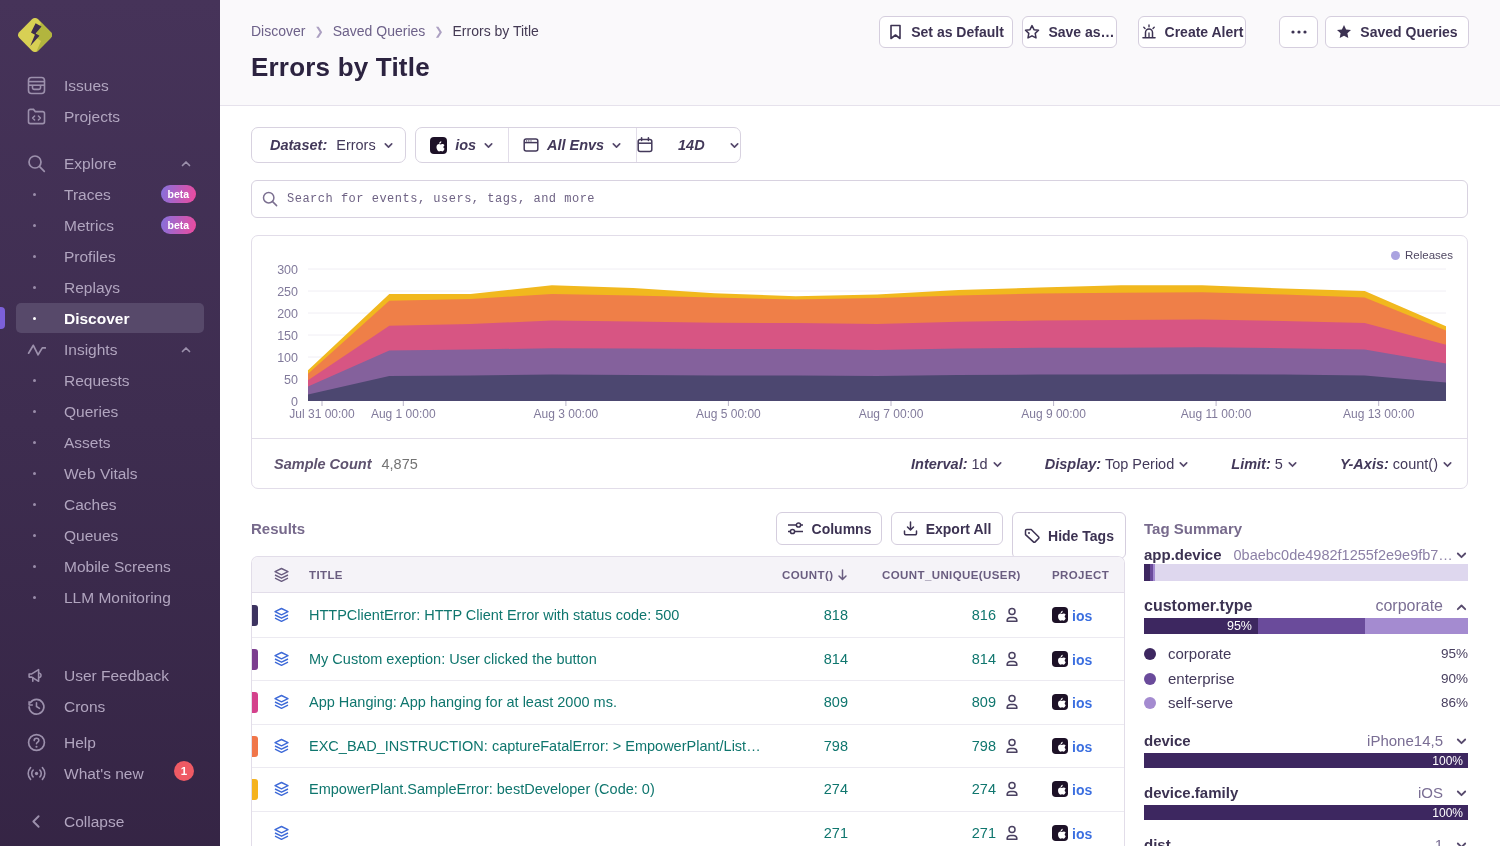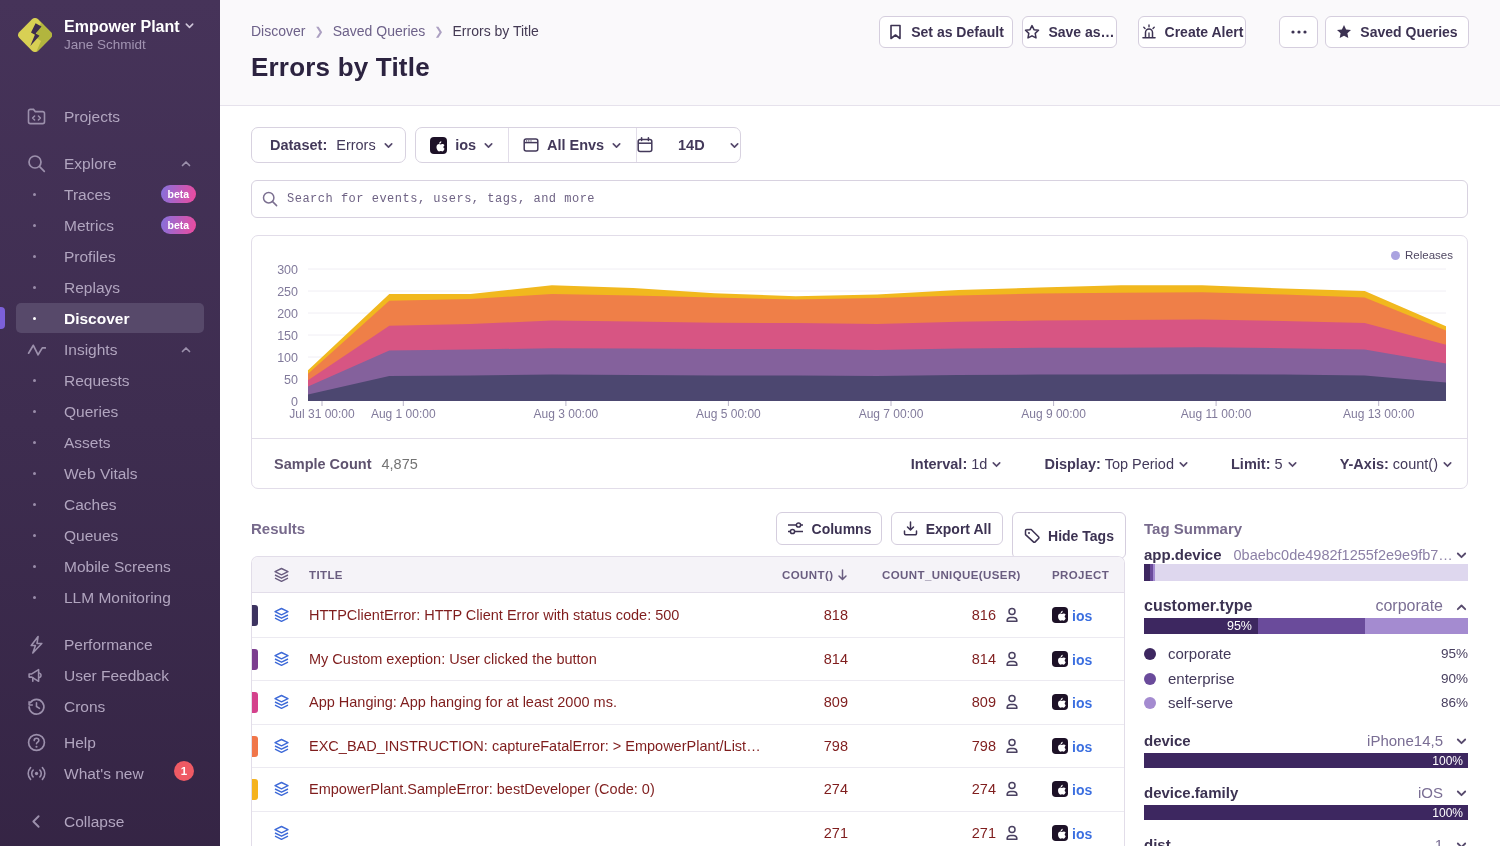--- a/index.html
+++ b/index.html
@@ -21,24 +21,24 @@
 .beta { position:absolute; left:161px; top:6px; padding:3px 6.5px; font-size:10.5px; font-weight:bold; color:#fff; border-radius:9.5px; background:linear-gradient(100deg,#8471dd,#ee4a9e); line-height:12px; }
 .badge1 { position:absolute; left:174px; top:3px; width:20px; height:20px; border-radius:50%; background:#ef5a64; color:#fff; font-size:11.5px; font-weight:bold; text-align:center; line-height:20px; }
 .crumbs { position:absolute; left:31px; top:23px; font-size:14px; color:#6d6189; }
 .crumbs .sep { color:#aca0c2; margin:0 9px; font-size:11px; position:relative; top:-1px; }
 .crumbs .last { color:#443a54; }
 .pagetitle { position:absolute; left:31px; top:52px; font-size:26px; font-weight:bold; color:#2c2340; letter-spacing:0.2px; }
 .btn { position:absolute; top:16px; height:32px; background:#fff; border:1px solid #d5cede; border-radius:6px; display:flex; align-items:center; justify-content:center; font-size:14px; font-weight:bold; color:#3c3252; gap:8px; }
 .fbtn { position:absolute; background:#fff; border:1px solid #d8d2e0; border-radius:7px; display:flex; align-items:center; font-size:14.5px; color:#43395a; }
 .panel { position:absolute; background:#fff; border:1px solid #e2dde9; border-radius:7px; }
 .mono { font-family:"Liberation Mono", monospace; }
-.b { font-weight:bold; }
+.b { font-weight:bold;font-style:italic; }
 .seg { display:flex; align-items:center; height:100%; white-space:nowrap; }
 .tbl-hd { font-size:11.5px; font-weight:bold; color:#6a5d80; letter-spacing:0.4px; }
-.row-txt { font-size:14.5px; color:#7f1d1d; }
+.row-txt { font-size:14.5px; color:#0f766e; }
 .ioslink { color:#3b6fe0; font-size:14px; font-weight:bold; }
 .tagname { font-size:15px; font-weight:bold; color:#3c3252; }
 .tagval { font-size:15px; color:#8c80a6; }
 .pct { font-size:13.5px; color:#494060; }
 </style>
 </head>
 <body>
 
 <div class="sidebar">
 <svg width="40" height="40" viewBox="0 0 40 40" style="position:absolute;left:15px;top:15px">
@@ -47,28 +47,33 @@
           <path d="M17.2 4.1a4.5 4.5 0 0 1 5.6 0l13.1 13.1a4.5 4.5 0 0 1 0 5.6L22.8 35.9a4.5 4.5 0 0 1-5.6 0L4.1 22.8a4.5 4.5 0 0 1 0-5.6z"></path>
         </clipPath>
       </defs>
 <g clip-path="url(#dm)">
 <rect x="0" y="0" width="40" height="40" fill="#d8d054"></rect>
 <path d="M20 0h20v40H20l6-14-6-4 6-14z" fill="#b2b53e"></path>
 <path d="M20.5 7.5l-4.6 9.8 4.7 3-5.6 12.2 9.8-10.6-4.6-3 6.3-7z" fill="#3d2b4e" opacity="0"></path>
 </g>
 <path d="M20.6 8.2l-4.6 9.2 3.9 2.4-4.6 11.3 9.2-10.3-3.8-2.4 5.8-6.8z" fill="#3d2b4e"></path>
 </svg>
-<div class="org" style="left:64px;top:17px;width:150px;">
-      <div class="orgname">Empower Plant <svg width="11" height="11" viewBox="0 0 12 12" fill="none" style="display:inline;vertical-align:1px">
-          <path d="M2.5 4.5L6 8l3.5-3.5" stroke="#cfc6da" stroke-width="1.7" stroke-linecap="round" stroke-linejoin="round"></path>
-        </svg></div>
-      <div class="orgsub">Jane Schmidt</div>
-    </div>
 <div class="active-bg"></div>
     <div class="accent"></div>
+<div class="sitem" style="top:70px">
+      <div class="ico">
+        <svg width="19" height="19" viewBox="0 0 19 19" fill="none" xmlns="http://www.w3.org/2000/svg">
+          <rect x="1.5" y="1.5" width="16" height="16" rx="3" stroke="#9c90ac" stroke-width="1.6"></rect>
+          <line x1="2" y1="5.6" x2="17" y2="5.6" stroke="#9c90ac" stroke-width="1.6"></line>
+          <line x1="2" y1="9.2" x2="17" y2="9.2" stroke="#9c90ac" stroke-width="1.6"></line>
+          <path d="M5.5 9.2v2.6a1.6 1.6 0 0 0 1.6 1.6h4.8a1.6 1.6 0 0 0 1.6-1.6V9.2" stroke="#9c90ac" stroke-width="1.6"></path>
+        </svg>
+      </div>
+      <div class="txt">Issues</div>
+    </div>
 <div class="sitem" style="top:101px">
       <div class="ico">
         <svg width="19" height="19" viewBox="0 0 19 19" fill="none" xmlns="http://www.w3.org/2000/svg">
           <path d="M1.5 4.2a1.8 1.8 0 0 1 1.8-1.8h3.2l1.8 2.2h7.4a1.8 1.8 0 0 1 1.8 1.8v8.4a1.8 1.8 0 0 1-1.8 1.8H3.3a1.8 1.8 0 0 1-1.8-1.8z" stroke="#9c90ac" stroke-width="1.6"></path>
           <path d="M7.6 9l-2 2 2 2M11.4 9l2 2-2 2" stroke="#9c90ac" stroke-width="1.5" stroke-linecap="round" stroke-linejoin="round"></path>
         </svg>
       </div>
       <div class="txt">Projects</div>
     </div>
 <div class="sitem" style="top:148px">
@@ -144,28 +149,20 @@
       <div class="dot"></div>
       <div class="txt">Queues</div>
     </div>
 <div class="sitem" style="top:551px">
       <div class="dot"></div>
       <div class="txt">Mobile Screens</div>
     </div>
 <div class="sitem" style="top:582px">
       <div class="dot"></div>
       <div class="txt">LLM Monitoring</div>
-    </div>
-<div class="sitem" style="top:629px">
-      <div class="ico">
-        <svg width="19" height="19" viewBox="0 0 18 18" fill="none" xmlns="http://www.w3.org/2000/svg">
-          <path d="M10.5 1.5L4 10h4l-2.5 7L14 8h-4.5z" stroke="#9c90ac" stroke-width="1.5" stroke-linejoin="round"></path>
-        </svg>
-      </div>
-      <div class="txt">Performance</div>
     </div>
 <div class="sitem" style="top:660px">
       <div class="ico">
         <svg width="19" height="19" viewBox="0 0 18 18" fill="none" xmlns="http://www.w3.org/2000/svg">
           <path d="M2 7.5h2.5L11 3.5v11L4.5 10.5H2z" stroke="#9c90ac" stroke-width="1.5" stroke-linejoin="round"></path>
           <path d="M11 6.5c1.5.3 2.3 1 2.3 2.3S12.5 10.9 11 11.2" stroke="#9c90ac" stroke-width="1.4"></path>
           <path d="M5.5 11v3.5" stroke="#9c90ac" stroke-width="1.5" stroke-linecap="round"></path>
         </svg>
       </div>
       <div class="txt">User Feedback</div>

